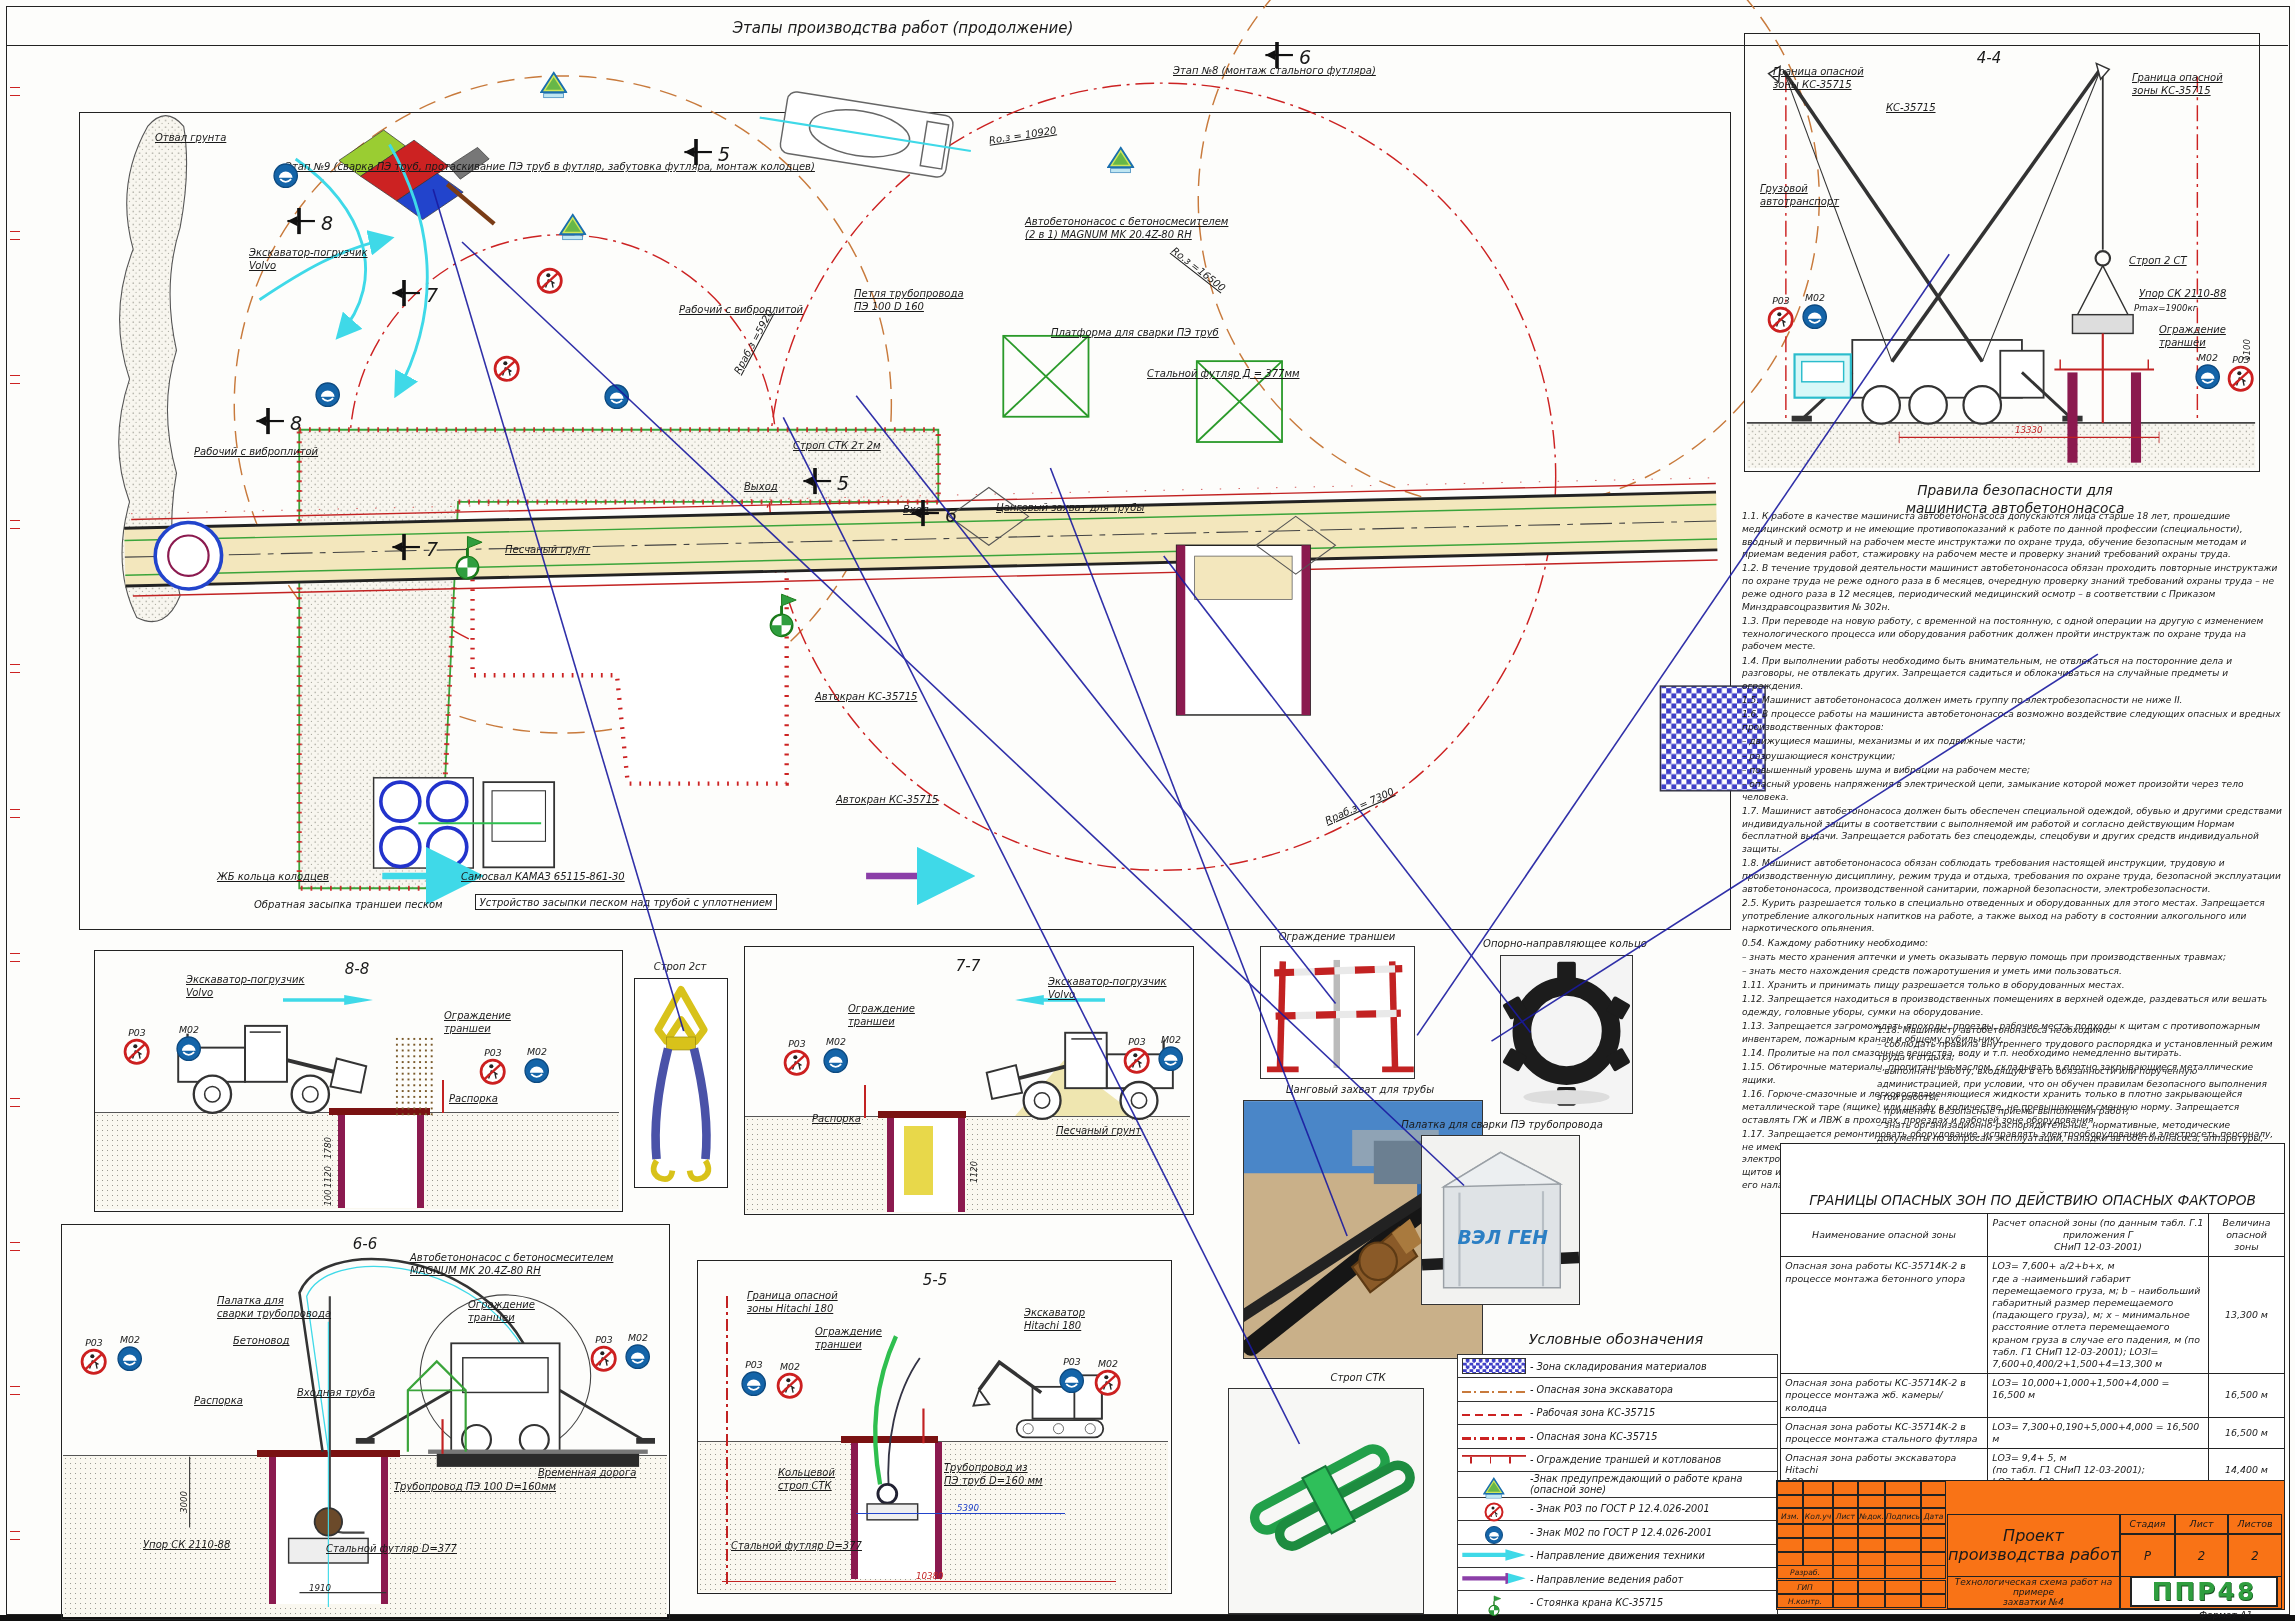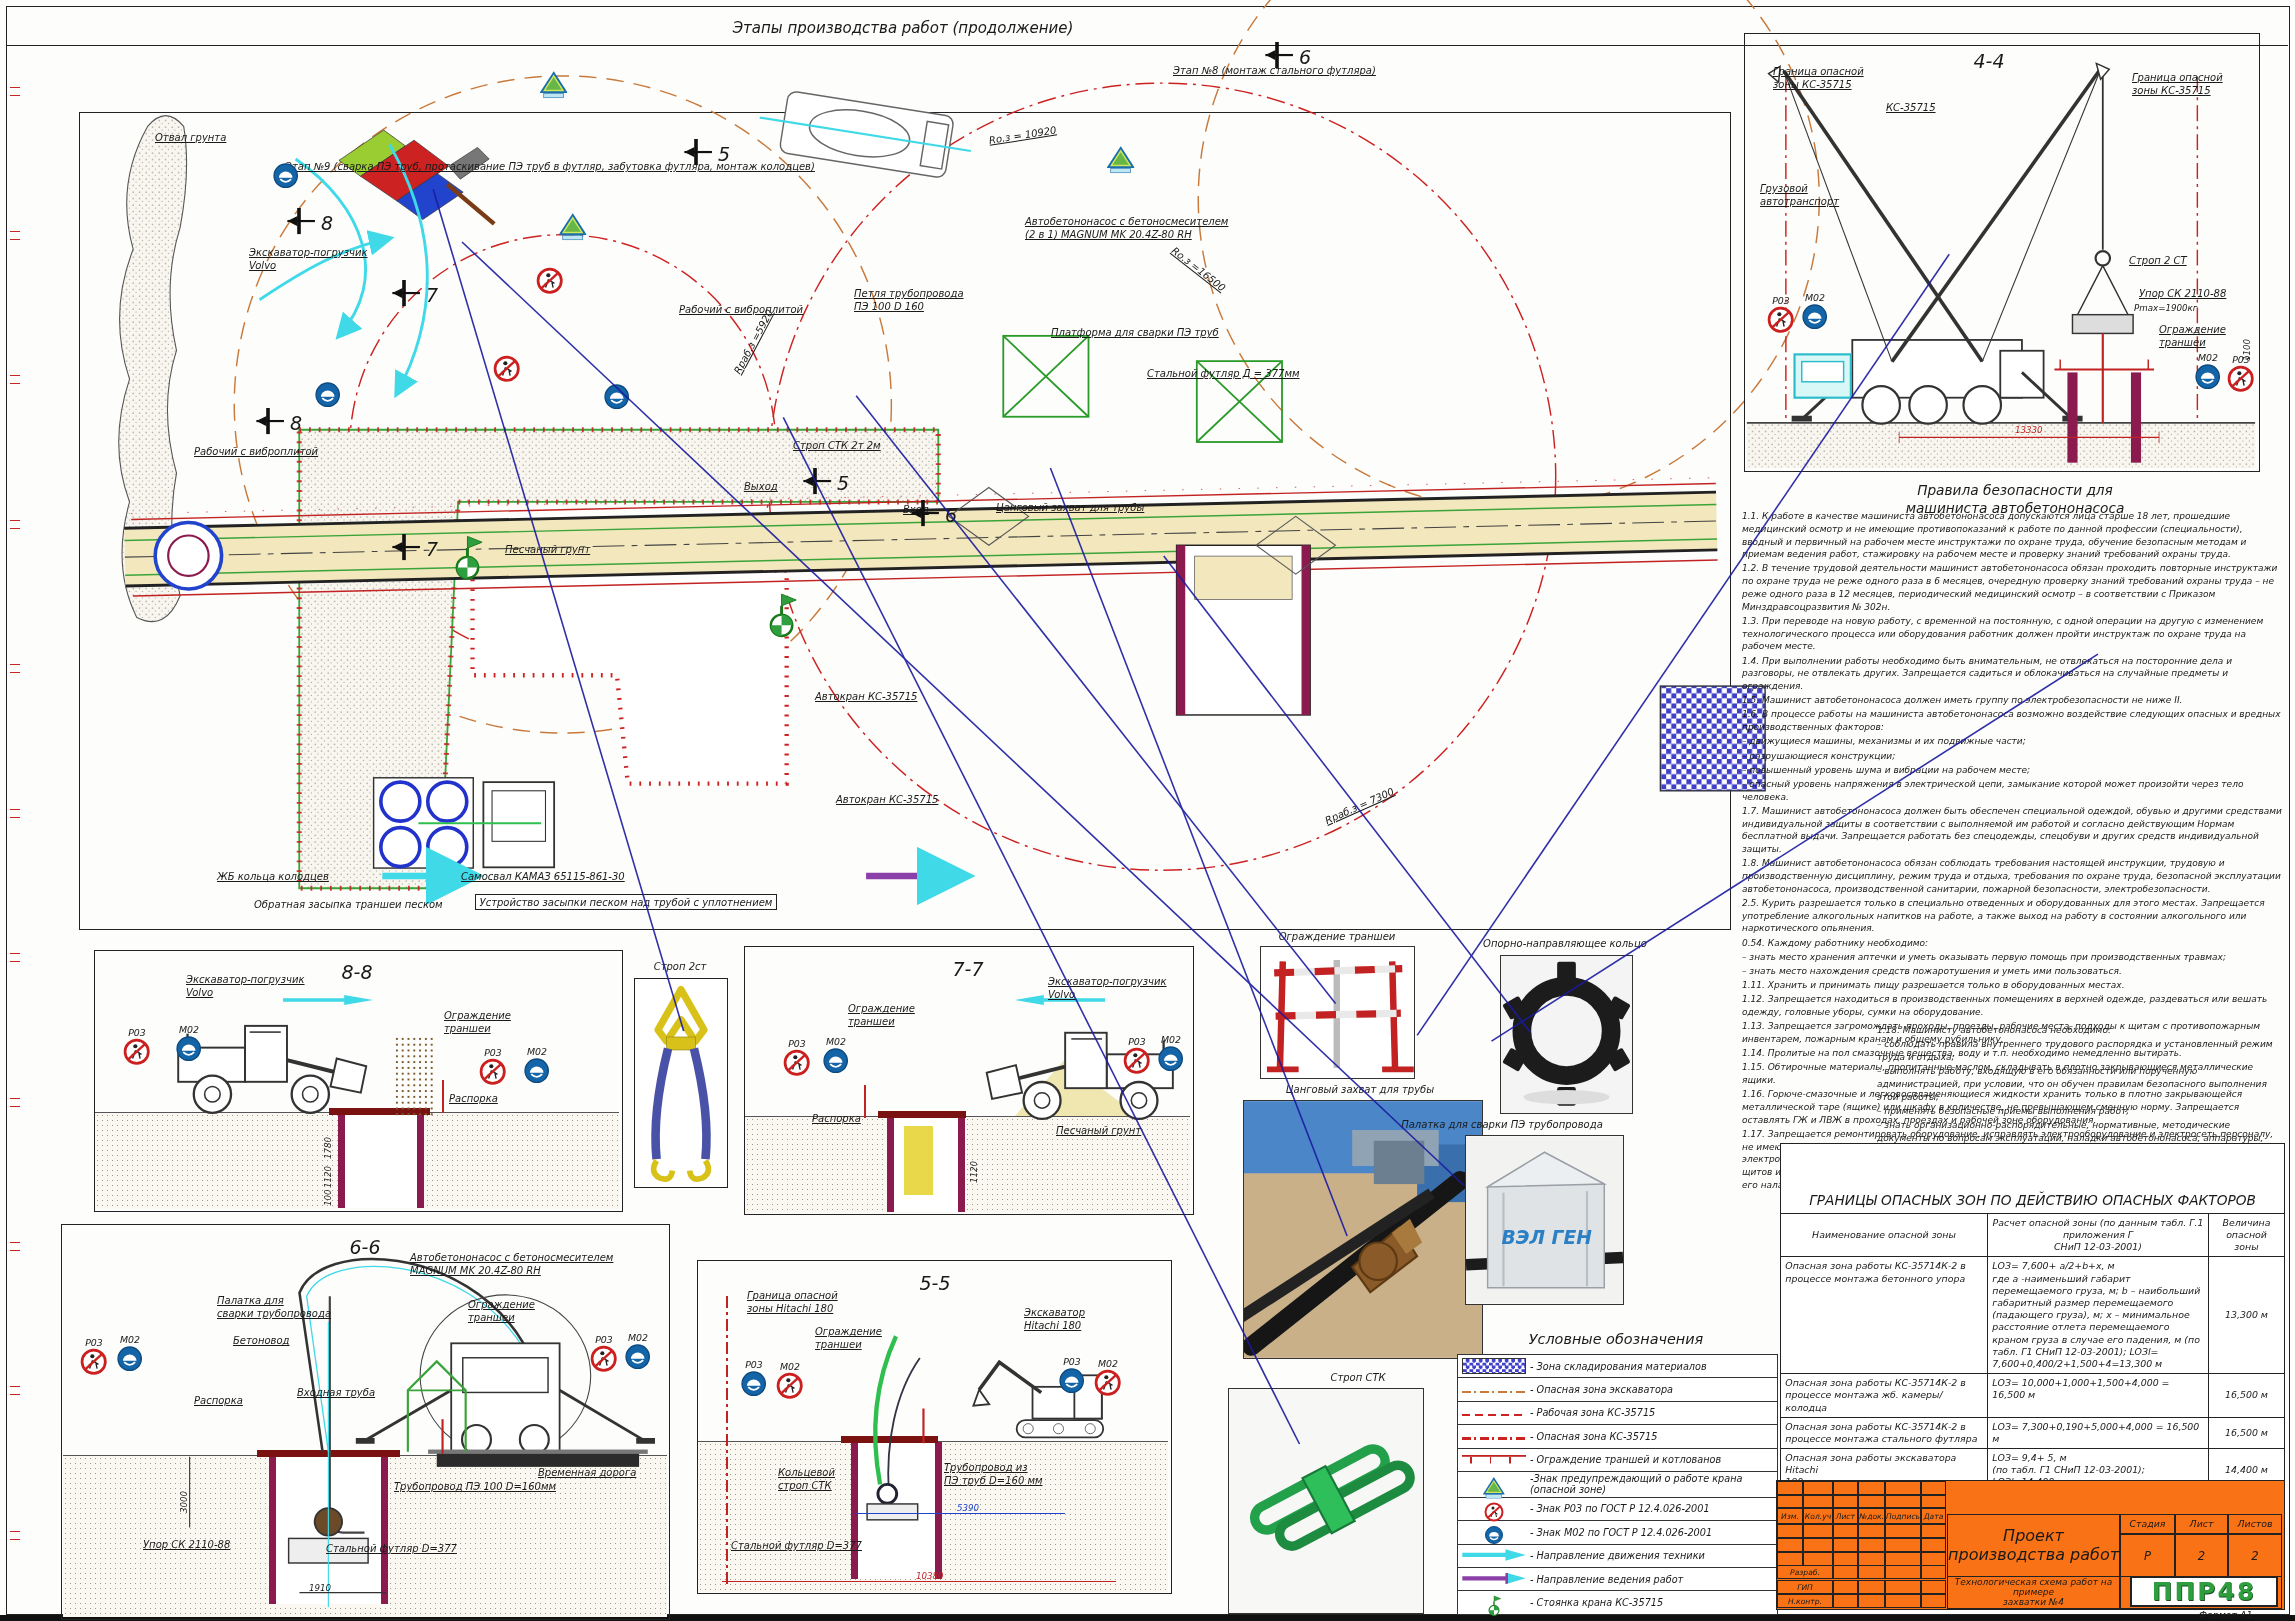--- a/index.html
+++ b/index.html
@@ -3,21 +3,21 @@
 <meta charset="utf-8">
 <style>
   html,body{margin:0;padding:0;background:#666;}
   #sheet{position:relative;width:2295px;height:1621px;background:#fdfdfb;overflow:hidden;
          font-family:"DejaVu Sans",sans-serif;color:#1a1a1a;}
   .frame{position:absolute;border:1.4px solid #222;}
   .lbl{position:absolute;font:italic 10px/1.3 "DejaVu Sans",sans-serif;color:#1a1a1a;white-space:pre-line;transform-origin:0 0;}
   .u{text-decoration:underline;}
   .ctr{transform:translateX(-50%);text-align:center;}
   .big{font-size:15px;}
-  .sec-t{font-size:19px;text-align:center;}
+  .sec-t{font-size:15px;text-align:center;}
   .red{color:#c22222;} .blue{color:#2244cc;}
   .rot90{transform:rotate(-90deg);}
   .boxed{border:0.7px solid #222;padding:0.7px 3.6px;background:#fff;}
   .ground{position:absolute;background-color:#faf8f0;border-top:1.4px solid #555;
           background-image:radial-gradient(#9a9a92 0.7px,transparent 0.9px);background-size:5px 5px;}
   .trench{position:absolute;background:#fff;border-left:7.2px solid #8b1a4f;border-right:7.2px solid #8b1a4f;}
   .beam{position:absolute;background:#7a1212;height:6.5px;}
   .sign{position:absolute;width:32px;text-align:center;}
   .sign i{font:italic 9.4px "DejaVu Sans",sans-serif;font-style:italic;display:block;}
   .sign svg{width:27.4px;height:27.4px;display:block;margin:0 auto;}
@@ -535,21 +535,21 @@
       </g>
       <g stroke="#222" stroke-width="16">
           <line x1="-5" y1="300" x2="260" y2="128"></line>
         </g>
       <polygon points="150,230 215,175 240,215 175,265" fill="#8a5a28" stroke="#5d3a14" stroke-width="3"></polygon>
       <polygon points="205,183 230,163 247,196 225,212" fill="#a97a3e"></polygon>
       <circle cx="186" cy="222" r="26" fill="#8a5a28" stroke="#5d3a14" stroke-width="3"></circle>
     </svg>
   </div>
   <div class="lbl ctr" style="left:1502px;top:1118px;">Палатка для сварки ПЭ трубопровода</div>
-  <div class="photo" style="left:1421px;top:1135px;width:157px;height:168px;margin-left:44px;">
+  <div class="photo" style="left:1421px;top:1135px;width:157px;height:168px;">
     <svg width="157" height="168" viewBox="0 0 218 232">
       <rect width="218" height="232" fill="#f2f2f0"></rect>
       <line x1="0" y1="178" x2="218" y2="168" stroke="#1c1c1c" stroke-width="16"></line>
       <polygon points="30,70 109,22 192,66 192,210 30,210" fill="#dfe3e6" stroke="#9aa0a6" stroke-width="2"></polygon>
       <polygon points="30,70 109,22 192,66" fill="#eceff1" stroke="#9aa0a6" stroke-width="2"></polygon>
       <line x1="52" y1="78" x2="52" y2="208" stroke="#b7bec4" stroke-width="3"></line>
       <line x1="168" y1="76" x2="168" y2="208" stroke="#b7bec4" stroke-width="3"></line>
       <text x="112" y="150" font-family="DejaVu Sans" font-style="italic" font-weight="bold" font-size="26" fill="#2b7fc4" text-anchor="middle">ВЭЛ ГЕН</text>
     </svg>
   </div>

